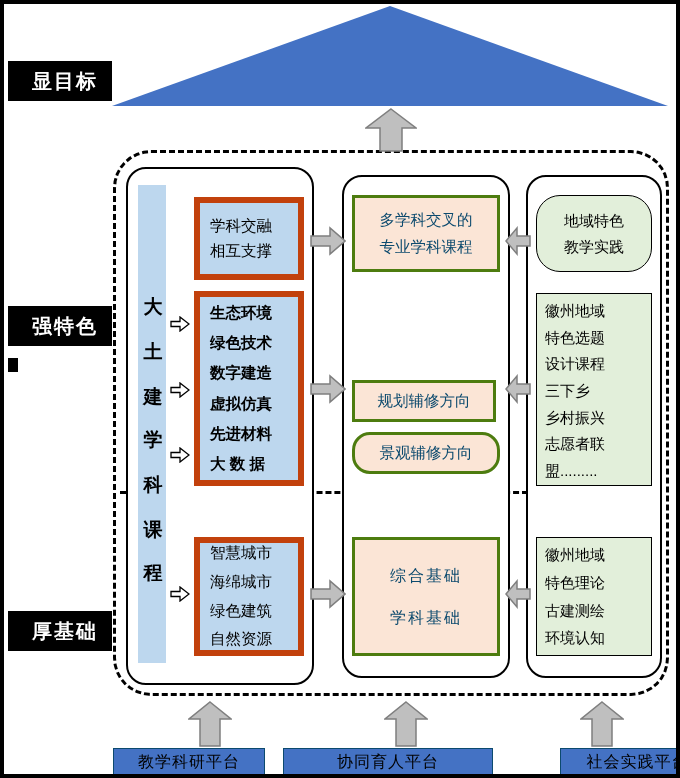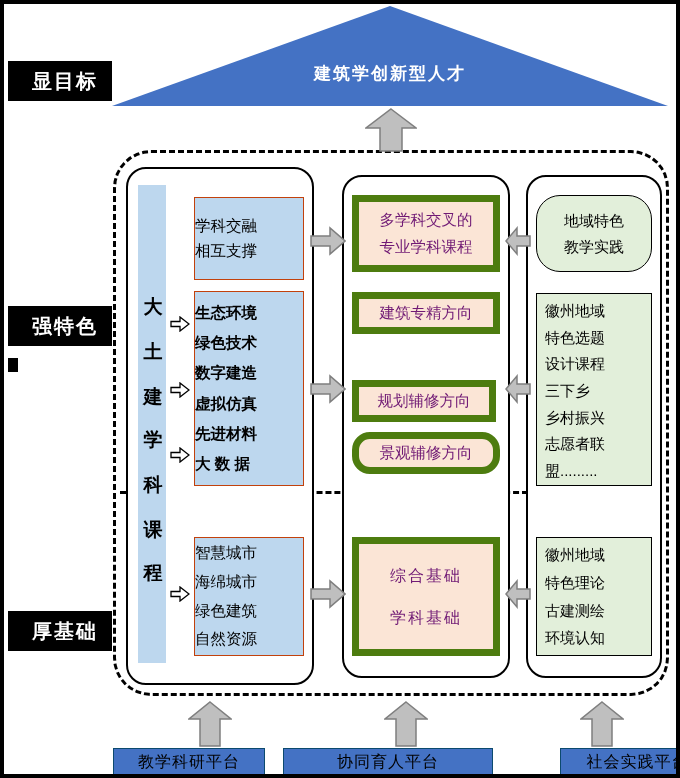--- a/index.html
+++ b/index.html
@@ -55,32 +55,32 @@
     background: #BDD7EE;
     writing-mode: vertical-rl; text-orientation: upright;
     font-weight: bold; font-size: 19px; color: #000;
     letter-spacing: 45px; padding-top: 26px;
     text-align: left; box-sizing: border-box;
     display: flex; justify-content: center;
     z-index: 3;
   }
 
   .bluebox {
-    background: #BDD7EE; border: 1px solid #c2410c;
+    background: #BDD7EE; border: 6px solid #c2410c;
     color: #000; font-size: 15.5px;
     display: flex; align-items: center;
-    box-sizing: border-box; z-index: 3;
+    padding-left: 10px; box-sizing: border-box; z-index: 3;
   }
   .lh-b1 { line-height: 1.55; }
   .lh-b2 { line-height: 1.95; font-weight: bold; }
   .lh-b3 { line-height: 1.85; }
 
   .orangebox {
-    background: #FBE5D6; border: 7px solid #4d7c0f;
-    color: #701a75; font-size: 15.5px; text-align: center;
+    background: #FBE5D6; border: 3px solid #4d7c0f;
+    color: #0c4a6e; font-size: 15.5px; text-align: center;
     display: flex; align-items: center; justify-content: center;
     box-sizing: border-box; z-index: 3;
   }
   .lh-m1 { line-height: 1.7; }
   .lh-m5 { font-size: 16px; line-height: 2.6; letter-spacing: 2px; }
 
   .greenbox {
     background: #E2EFDA; border: 1px solid #000;
     color: #000; font-size: 15px;
     box-sizing: border-box; z-index: 3;
@@ -98,21 +98,20 @@
     display: flex; align-items: center; justify-content: center;
     box-sizing: border-box; letter-spacing: 1px;
   }
 </style>
 </head>
 <body>
 
 <div class="canvas">
 
   <div class="abs triangle"></div>
-  <div class="abs goal-text">建筑学创新型人才</div>
 
   <div class="abs icon-wrap" style="left:361px; top:104px;">
     <svg width="52" height="44" viewBox="0 0 52 44">
         <path d="M26 1 L51 20 H37 V43 H15 V20 H1 Z" fill="#BFBFBF" stroke="#7F7F7F" stroke-width="1.5"></path>
       </svg>
   </div>
 
   <div class="abs stage-label" style="top:57px;">显目标</div>
   <div class="abs stage-label" style="top:302px;">强特色</div>
   <div class="abs mark" style="left:4px; top:354px; width:10px; height:14px;"></div>
@@ -172,21 +171,20 @@
       </svg>
   </div>
   <div class="abs icon-wrap" style="left:306px; top:575px;">
     <svg width="36" height="30" viewBox="0 0 36 30">
         <path d="M1 10 H20 V2 L35 15 L20 28 V20 H1 Z" fill="#BFBFBF" stroke="#7F7F7F" stroke-width="1.5"></path>
       </svg>
   </div>
 
   <div class="abs orangebox pre lh-m1" style="left:348px; top:191px; width:148px; height:77px;">多学科交叉的
 专业学科课程</div>
-  <div class="abs orangebox" style="left:348px; top:288px; width:148px; height:42px;">建筑专精方向</div>
   <div class="abs orangebox" style="left:348px; top:376px; width:144px; height:42px;">规划辅修方向</div>
   <div class="abs orangebox" style="left:348px; top:428px; width:148px; height:42px;border-radius:18px;">景观辅修方向</div>
   <div class="abs orangebox pre lh-m5" style="left:348px; top:533px; width:148px; height:119px;">综合基础
 学科基础</div>
 
   <div class="abs icon-wrap" style="left:501px; top:222px;">
     <svg width="26" height="30" viewBox="0 0 26 30">
         <path d="M25 10 H12 V2 L1 15 L12 28 V20 H25 Z" fill="#BFBFBF" stroke="#7F7F7F" stroke-width="1.5"></path>
       </svg>
   </div>

